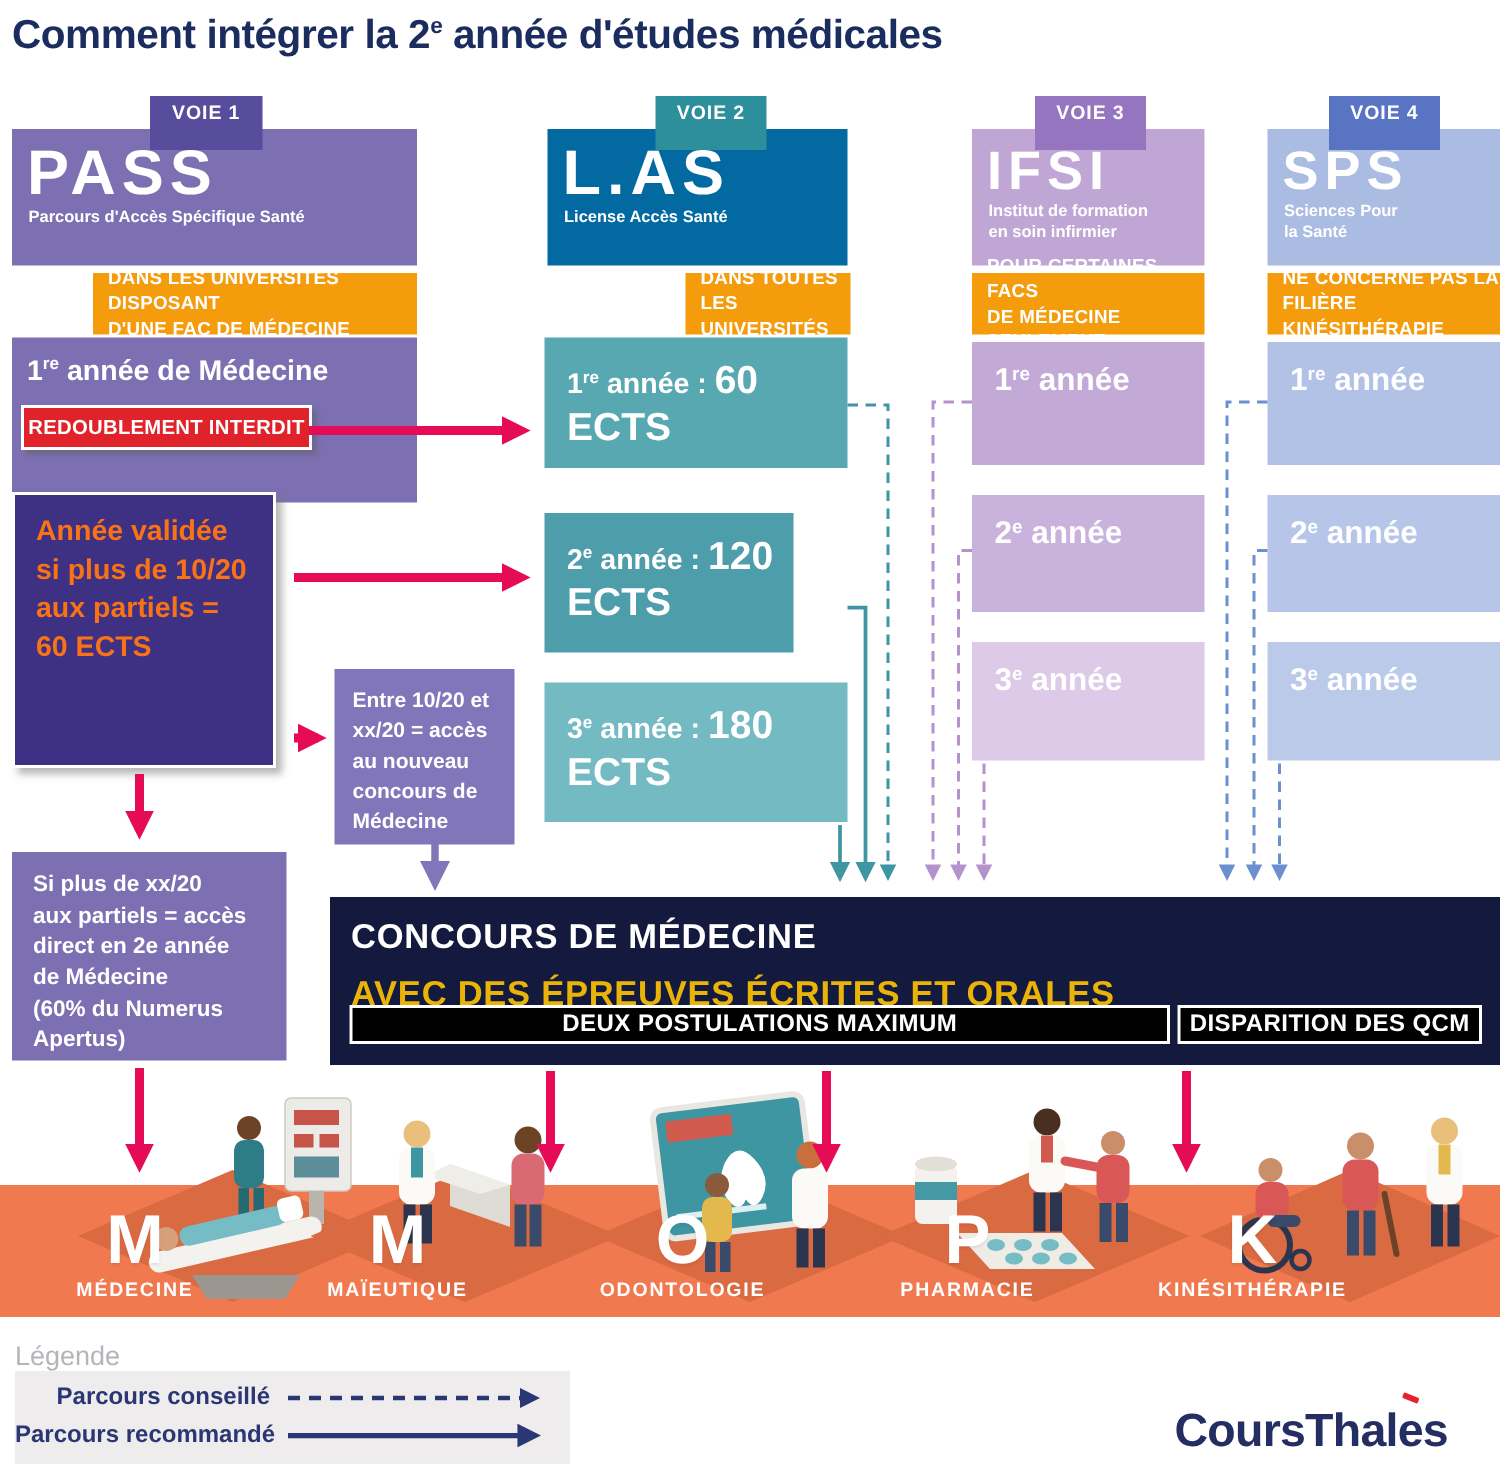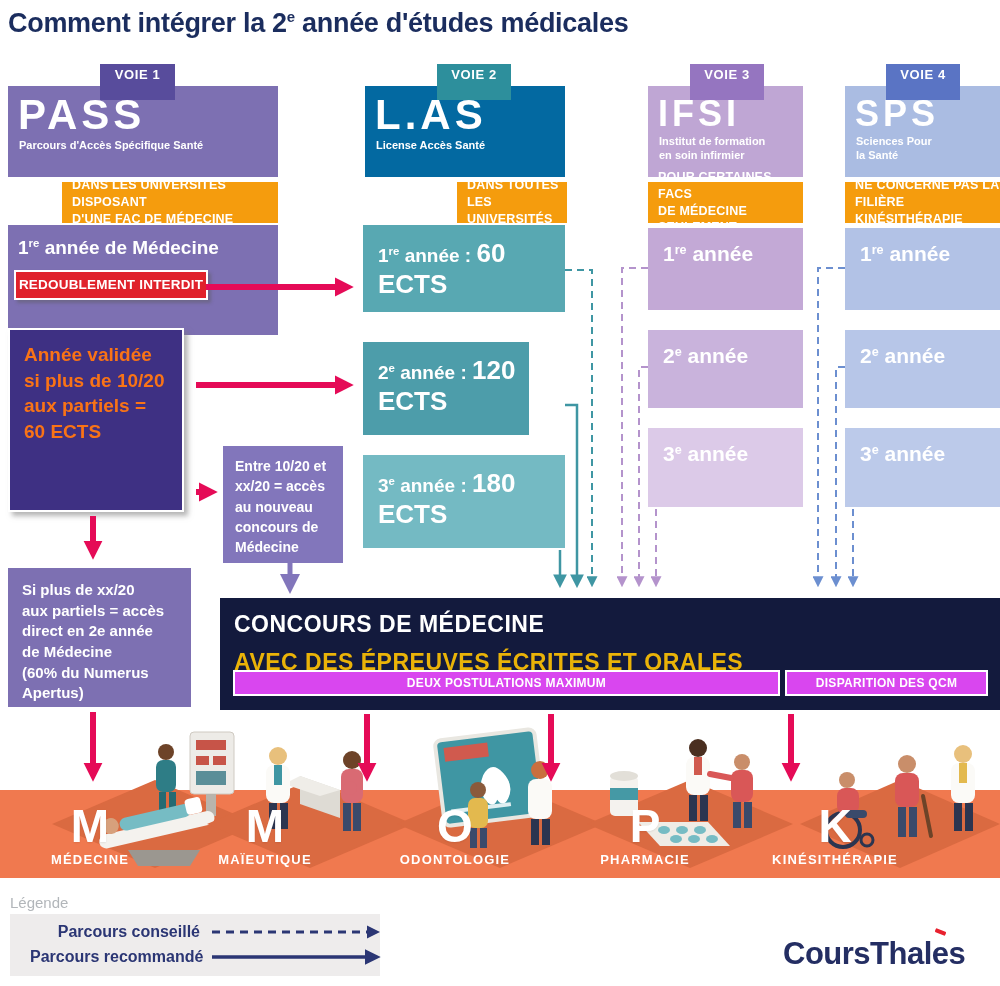--- a/index.html
+++ b/index.html
@@ -58,37 +58,37 @@
   #ifsi1{left:648px;top:228px;width:155px;height:82px;background:#c3a9d6;}
   #ifsi2{left:648px;top:330px;width:155px;height:78px;background:#c9b3dc;}
   #ifsi3{left:648px;top:428px;width:155px;height:79px;background:#dccae8;}
   #sps1{left:845px;top:228px;width:155px;height:82px;background:#b2c2e6;}
   #sps2{left:845px;top:330px;width:155px;height:78px;background:#b7c6e8;}
   #sps3{left:845px;top:428px;width:155px;height:79px;background:#bccaea;}
   
   #concours{left:220px;top:598px;width:780px;height:112px;background:#131a3d;color:#fff;z-index:2;}
   #concours .ct{font-size:23px;font-weight:bold;letter-spacing:.5px;padding:13px 0 0 14px;}
   #concours .cs{font-size:23px;font-weight:bold;letter-spacing:.5px;color:#eab308;padding-left:14px;margin-top:11px;}
-  .cbadge{position:absolute;height:22px;background:#d946ef;border:2px solid #fff;color:#fff;
-      font-size:12px;font-weight:bold;text-align:center;line-height:22px;letter-spacing:.3px;}
+  .cbadge{position:absolute;height:22px;background:#000000;border:2px solid #fff;color:#fff;
+      font-size:16px;font-weight:bold;text-align:center;line-height:22px;letter-spacing:.3px;}
   #cbadge1{left:13px;top:72px;width:543px;}
   #cbadge2{left:565px;top:72px;width:199px;}
   
   #strip{left:0;top:790px;width:1000px;height:88px;background:#f0794f;z-index:1;}
   .scene{z-index:2;}
   .spec{top:803px;width:180px;text-align:center;color:#fff;z-index:4;}
   .spec .letter{font-size:46px;font-weight:bold;line-height:1;text-shadow:0 1px 2px rgba(0,0,0,.08);}
   .spec .slabel{font-size:13px;font-weight:bold;letter-spacing:1.2px;margin-top:3px;}
   #spec1{left:0px;}#spec2{left:175px;}#spec3{left:365px;}#spec4{left:555px;}#spec5{left:745px;}
   
   #arrows{left:0;top:0;z-index:5;pointer-events:none;}
   
-  #legend-heading{left:10px;top:894px;font-size:15px;color:#b2b6ba;}
+  #legend-heading{left:10px;top:894px;font-size:18px;color:#b2b6ba;}
   #legend-box{left:10px;top:914px;width:370px;height:62px;background:#eeecec;}
-  .leg-row{position:absolute;left:0;width:100%;height:26px;display:flex;align-items:center;margin-left:20px;}
+  .leg-row{position:absolute;left:0;width:100%;height:26px;display:flex;align-items:center;}
   #leg-row1{top:5px;}
   #leg-row2{top:30px;}
   .leg-label{width:170px;text-align:right;font-size:16px;font-weight:bold;color:#2b3674;white-space:nowrap;}
   .leg-arrow{margin-left:8px;}
   
   #logo{left:783px;top:936px;font-size:31px;font-weight:bold;color:#242e63;letter-spacing:-.5px;}
   .logo-e{position:relative;display:inline-block;}
   .logo-e i{position:absolute;left:3px;top:-6px;width:11px;height:4px;background:#e8212e;
             transform:rotate(22deg);border-radius:1px;}
 </style>

